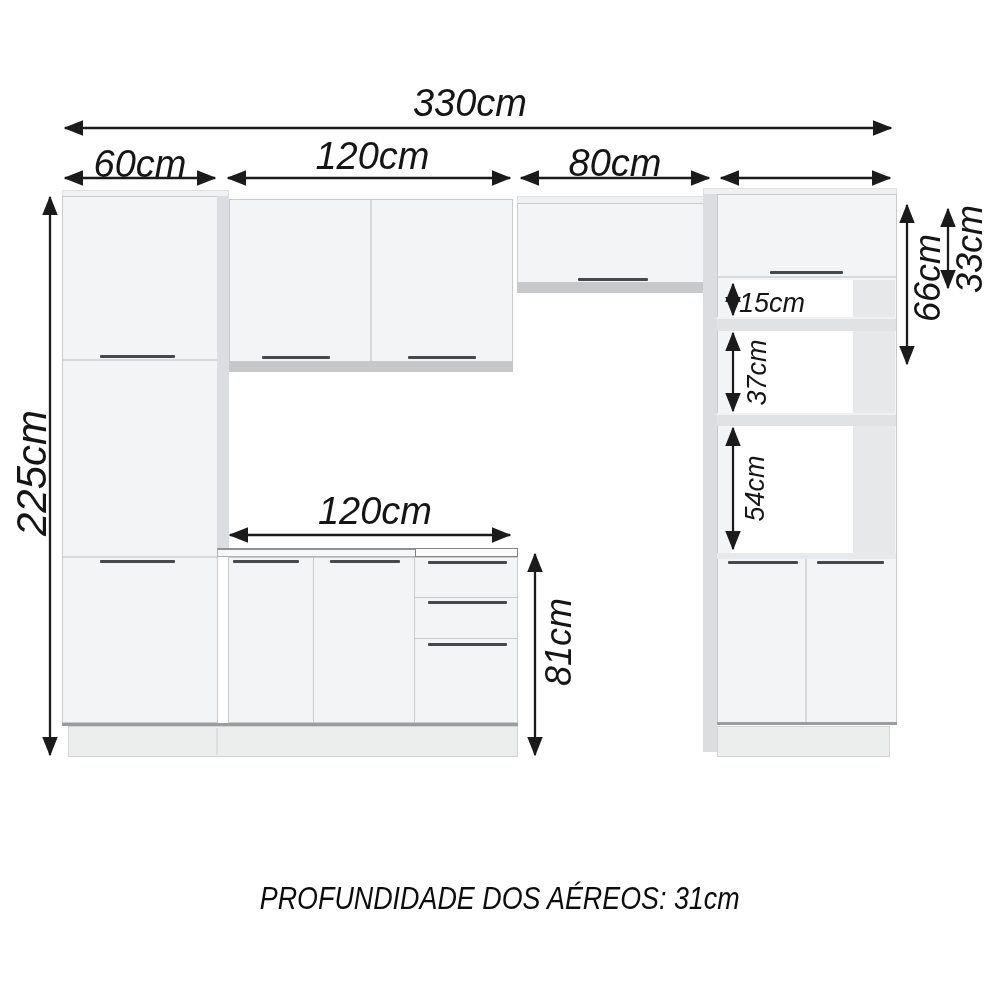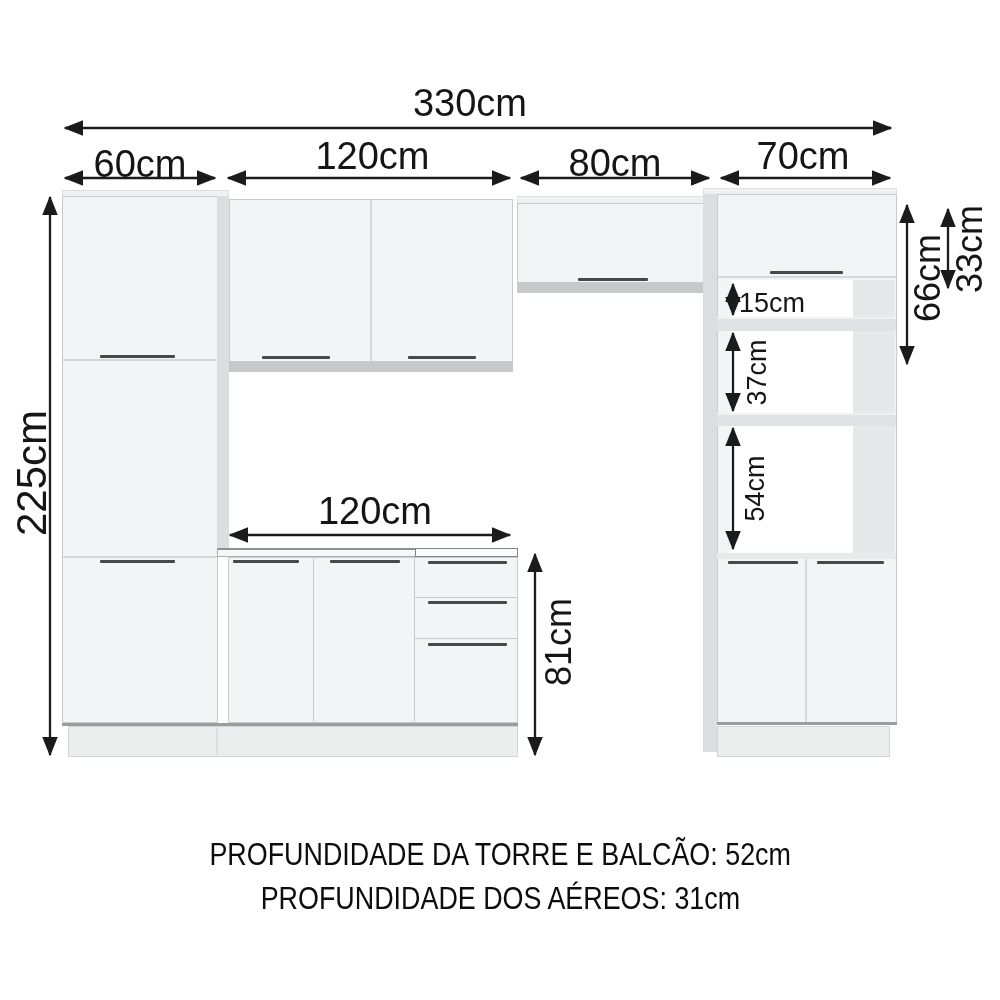--- a/index.html
+++ b/index.html
@@ -1,18 +1,18 @@
 <!DOCTYPE html>
 <html><head>
 <meta charset="utf-8">
 <style>
   html,body{margin:0;padding:0;background:#ffffff;}
   #stage{
     position:relative;width:1000px;height:1000px;background:#ffffff;
-    font-family:"Liberation Sans", sans-serif;color:#111;overflow:hidden;
+    font-family:"Liberation Sans", sans-serif;color:#111;overflow:hidden;font-style:italic;
   }
   .box{position:absolute;box-sizing:border-box;}
   .front{background:#f3f4f5;border:1px solid #c9cacc;}
   .doorline-h{position:absolute;height:2px;background:#d7d8da;}
   .doorline-v{position:absolute;width:2px;background:#d7d8da;}
   .handle{position:absolute;height:3px;background:#47484c;border-radius:1px;}
   .shadowline{position:absolute;height:3px;background:#9b9c9e;}
   .plinth{background:#eceded;border:1px solid #d2d3d5;}
   .sideface{background:#dcdde0;}
   .strip-dark{background:#c7c8ca;}
@@ -127,34 +127,30 @@
       <line x1="733" y1="428" x2="733" y2="549" marker-start="url(#ah)" marker-end="url(#ah)"></line>
       <line x1="907" y1="205" x2="907" y2="364" marker-start="url(#ah)" marker-end="url(#ah)"></line>
       <line x1="948" y1="209" x2="948" y2="288" marker-start="url(#ah)" marker-end="url(#ah)"></line>
     </g>
   </svg>
 
   <div class="lbl" style="left:370px;top:84px;width:200px;">330cm</div>
   <div class="lbl" style="left:65px;top:137px;width:150px;margin-top:8px;">60cm</div>
   <div class="lbl" style="left:300px;top:137px;width:145px;">120cm</div>
   <div class="lbl" style="left:545px;top:144px;width:140px;">80cm</div>
-  <div class="lbl" style="left:733px;top:137px;width:140px;">70cm</div>
 
   <div class="lbl vrot" style="left:-48px;top:452px;width:160px;font-size:42px;">225cm</div>
 
   <div class="lbl" style="left:300px;top:492px;width:150px;">120cm</div>
   <div class="lbl vrot lbl-md" style="left:489px;top:624px;width:140px;">81cm</div>
 
   <div class="lbl lbl-sm" style="left:739px;top:290px;width:70px;text-align:left;">15cm</div>
   <div class="lbl vrot lbl-sm" style="left:697px;top:359px;width:120px;">37cm</div>
   <div class="lbl vrot lbl-sm" style="left:695px;top:475px;width:120px;">54cm</div>
 
   <div class="lbl vrot lbl-md" style="left:858px;top:260px;width:140px;">66cm</div>
   <div class="lbl vrot lbl-md" style="left:900px;top:231px;width:140px;">33cm</div>
 
-  <div class="footer" style="top:836px;">
-    <span class="footer-line">PROFUNDIDADE DA TORRE E BALCÃO: 52cm</span>
-  </div>
   <div class="footer" style="top:880px;">
     <span class="footer-line">PROFUNDIDADE DOS AÉREOS: 31cm</span>
   </div>
 
 </div>
 
 </body></html>

